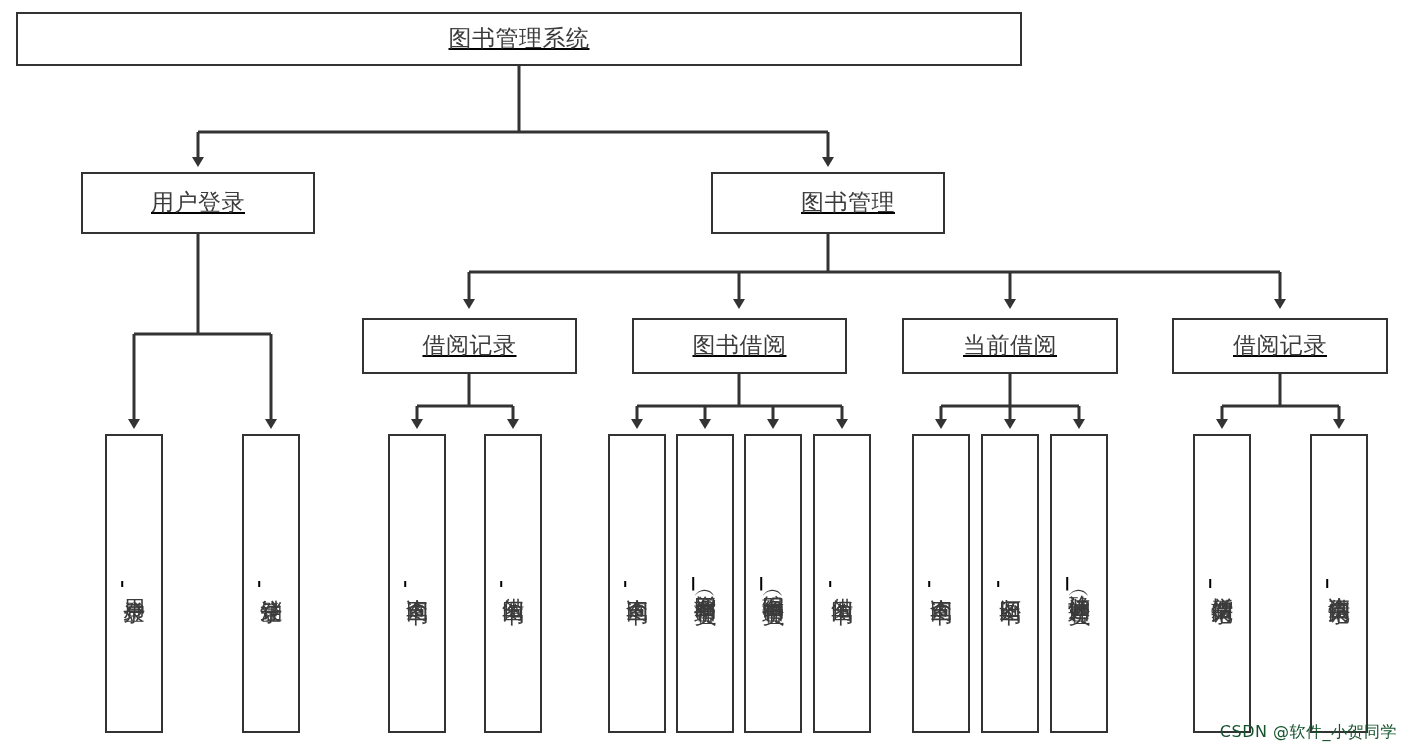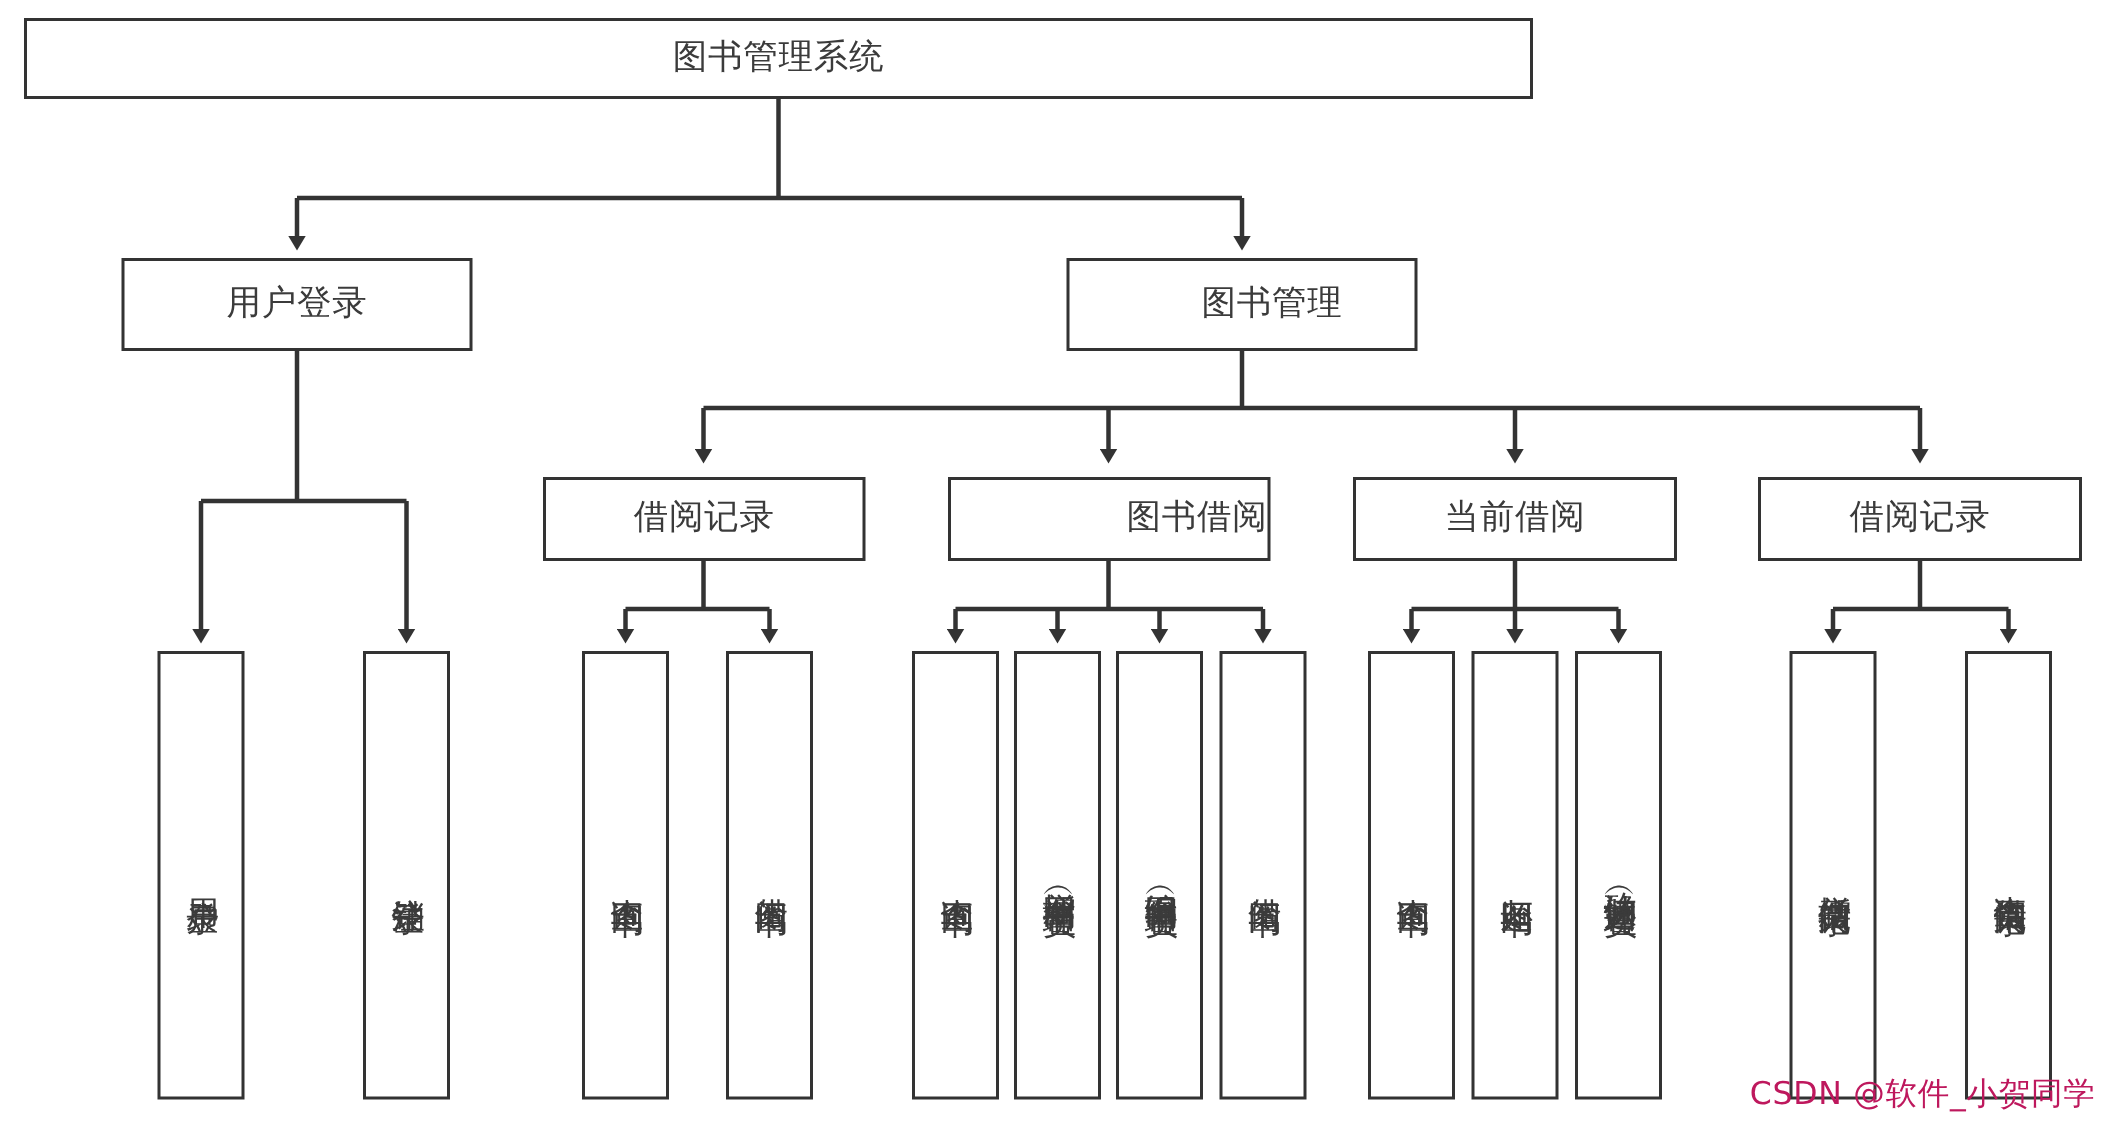--- a/index.html
+++ b/index.html
@@ -28,20 +28,21 @@
   }
   .node {
     position: absolute;
     box-sizing: border-box;
     background: #ffffff;
     border: 2px solid #333333;
     display: flex;
     align-items: center;
     justify-content: center;
     overflow: hidden;
+    text-decoration: underline;
   }
   .node .node-label {
     color: #3b3b3b;
     text-align: center;
     line-height: 1.18;
     letter-spacing: 0.5px;
   }
   .node.horizontal .node-label {
     font-size: 23px;
   }
@@ -54,22 +55,22 @@
     text-orientation: upright;
     font-size: 22px;
     line-height: 1.02;
     letter-spacing: 1.5px;
     white-space: nowrap;
   }
   #watermark {
     position: absolute;
     right: 8px;
     bottom: 4px;
-    font-size: 21px;
-    color: #be185d;
+    font-size: 16px;
+    color: #14532d;
     letter-spacing: 0.5px;
     white-space: nowrap;
   }
 </style>
 </head>
 <body>
 
 <div id="diagram-root">
 
   <svg id="connectors" viewBox="0 0 1405 747" xmlns="http://www.w3.org/2000/svg">
@@ -129,21 +130,21 @@
   <div class="node horizontal" style="left:81px; top:172px; width:234px; height:62px;">
     <span class="node-label">用户登录</span>
   </div>
   <div class="node horizontal" style="left:711px; top:172px; width:234px; height:62px;padding-left:40px;">
     <span class="node-label">图书管理</span>
   </div>
 
   <div class="node horizontal" style="left:362px; top:318px; width:215px; height:56px;">
     <span class="node-label">借阅记录</span>
   </div>
-  <div class="node horizontal" style="left:632px; top:318px; width:215px; height:56px;justify-content:flex-end;">
+  <div class="node horizontal" style="left:632px; top:318px; width:215px; height:56px;">
     <span class="node-label">图书借阅</span>
   </div>
   <div class="node horizontal" style="left:1172px; top:318px; width:216px; height:56px;">
     <span class="node-label">借阅记录</span>
   </div>
   <div class="node horizontal" style="left:902px; top:318px; width:216px; height:56px;">
     <span class="node-label">当前借阅</span>
   </div>
 
   <div class="node vertical" style="left:105px; top:434px; width:58px; height:299px;">

